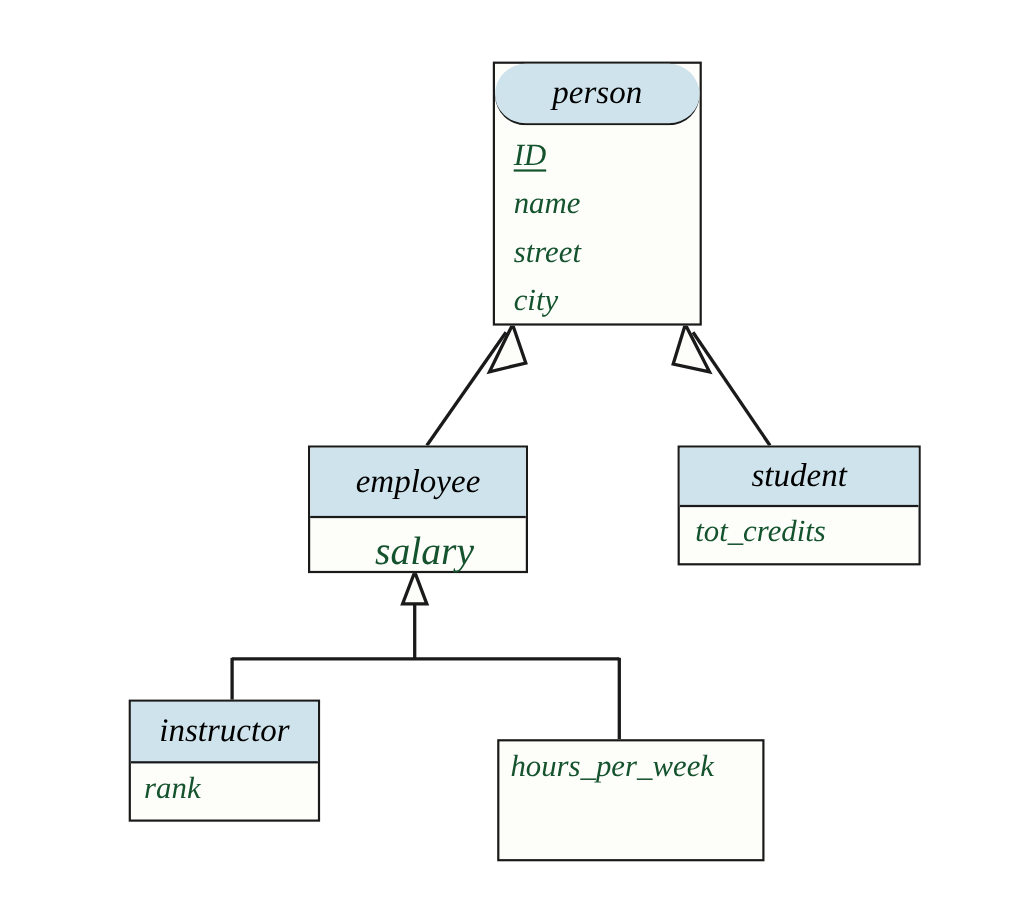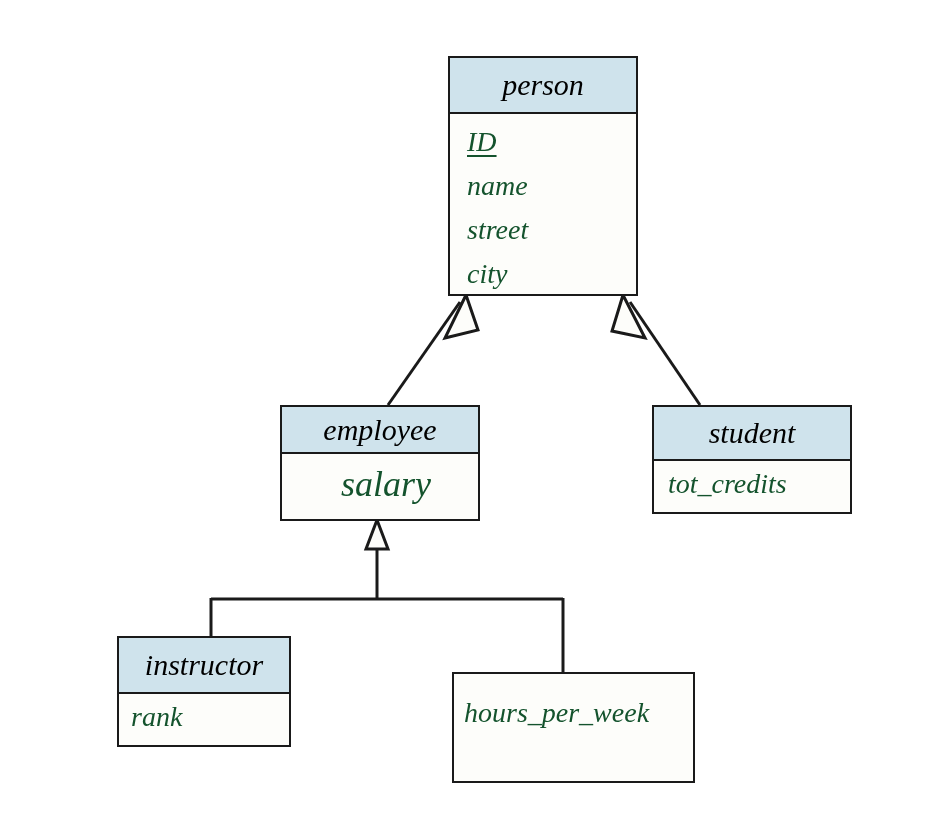--- a/index.html
+++ b/index.html
@@ -54,47 +54,47 @@
     white-space: nowrap;
     line-height: 1;
   }
   .attr-key {
     text-decoration: underline;
     text-underline-offset: 4px;
   }
 
   
   #ent-person { left: 448px; top: 56px; width: 190px; height: 240px; }
-  #ent-person .entity-header { height: 56px; font-size: 30px; }
+  #ent-person .entity-header { height: 56px; font-size: 30px; border-radius: 28px; }
   #ent-person .entity-body { padding: 14px 0 0 17px; }
   #ent-person .attr { font-size: 28px; margin-bottom: 16px; }
 
   
   #ent-employee { left: 280px; top: 405px; width: 200px; height: 116px; }
-  #ent-employee .entity-header { height: 47px; font-size: 30px; }
+  #ent-employee .entity-header { height: 64px; font-size: 30px; }
   #ent-employee .entity-body { padding: 12px 0 0 14px; }
   #ent-employee .attr { font-size: 36px; margin-left: 45px; }
 
   
-  #ent-student { left: 652px; top: 405px; width: 200px; height: 109px; }
+  #ent-student { left: 616px; top: 405px; width: 221px; height: 109px; }
   #ent-student .entity-header { height: 54px; font-size: 30px; }
   #ent-student .entity-body { padding: 9px 0 0 14px; }
   #ent-student .attr { font-size: 28px; }
 
   
   #ent-instructor { left: 117px; top: 636px; width: 174px; height: 111px; }
   #ent-instructor .entity-header { height: 56px; font-size: 30px; }
   #ent-instructor .entity-body { padding: 9px 0 0 12px; }
   #ent-instructor .attr { font-size: 28px; }
 
   
   #ent-secretary { left: 452px; top: 672px; width: 243px; height: 111px; }
   #ent-secretary .entity-header { height: 56px; font-size: 30px; }
   #ent-secretary .entity-body { padding: 9px 0 0 10px; }
-  #ent-secretary .attr { font-size: 28px; margin-top: 16px; }
+  #ent-secretary .attr { font-size: 28px; }
 </style>
 </head>
 <body>
 
 <div id="canvas">
 
   <svg class="edges" viewBox="0 0 932 824" width="932" height="824">
 
      person : diagonal up-right to person bottom-left corner --&gt;
     <g>

